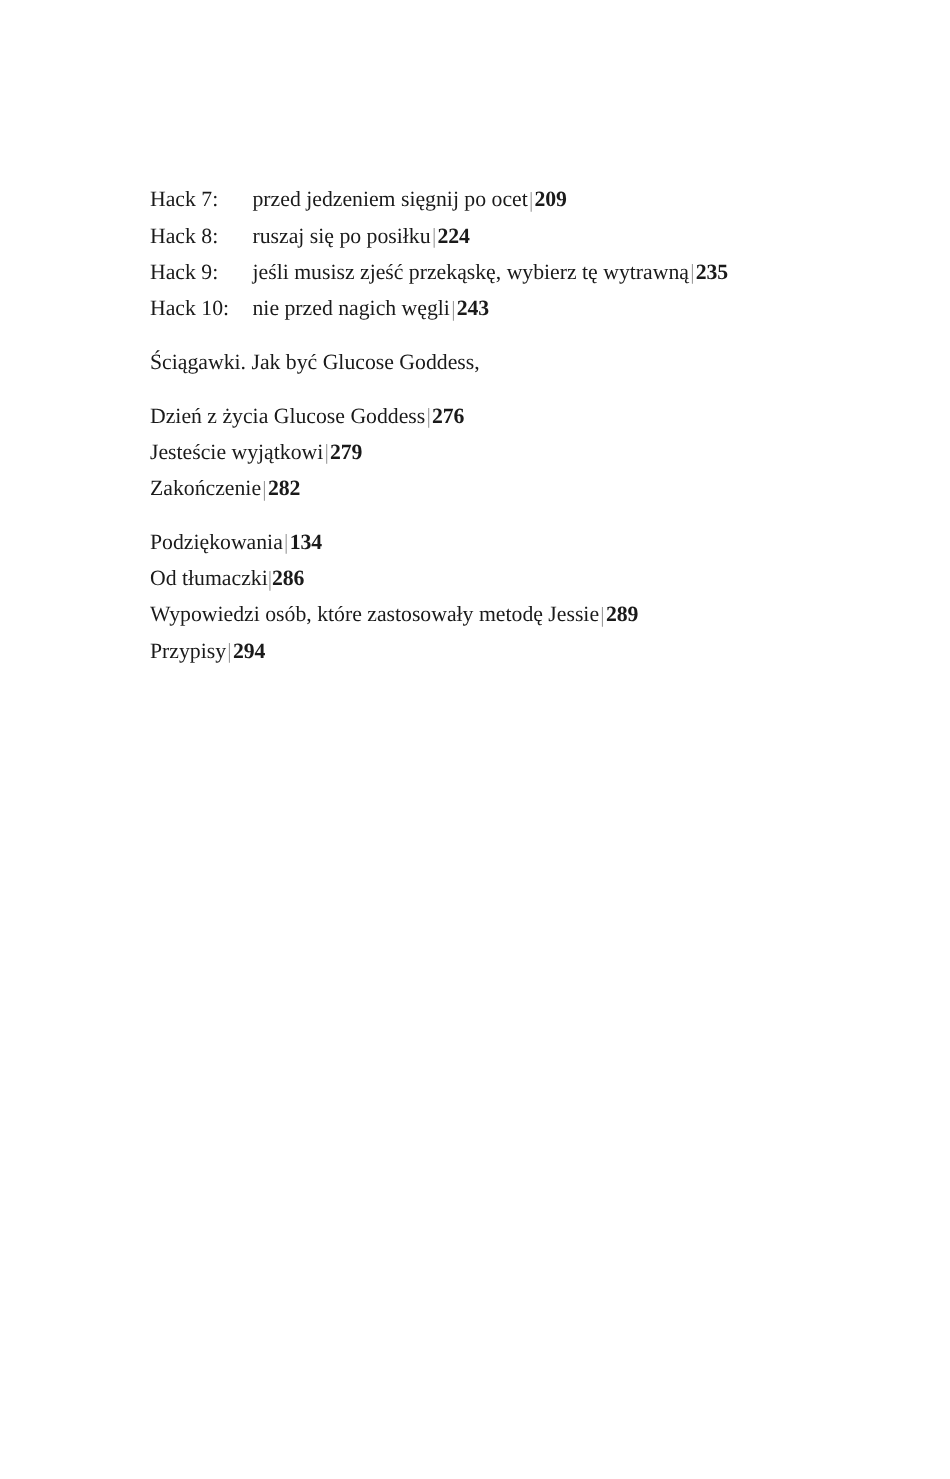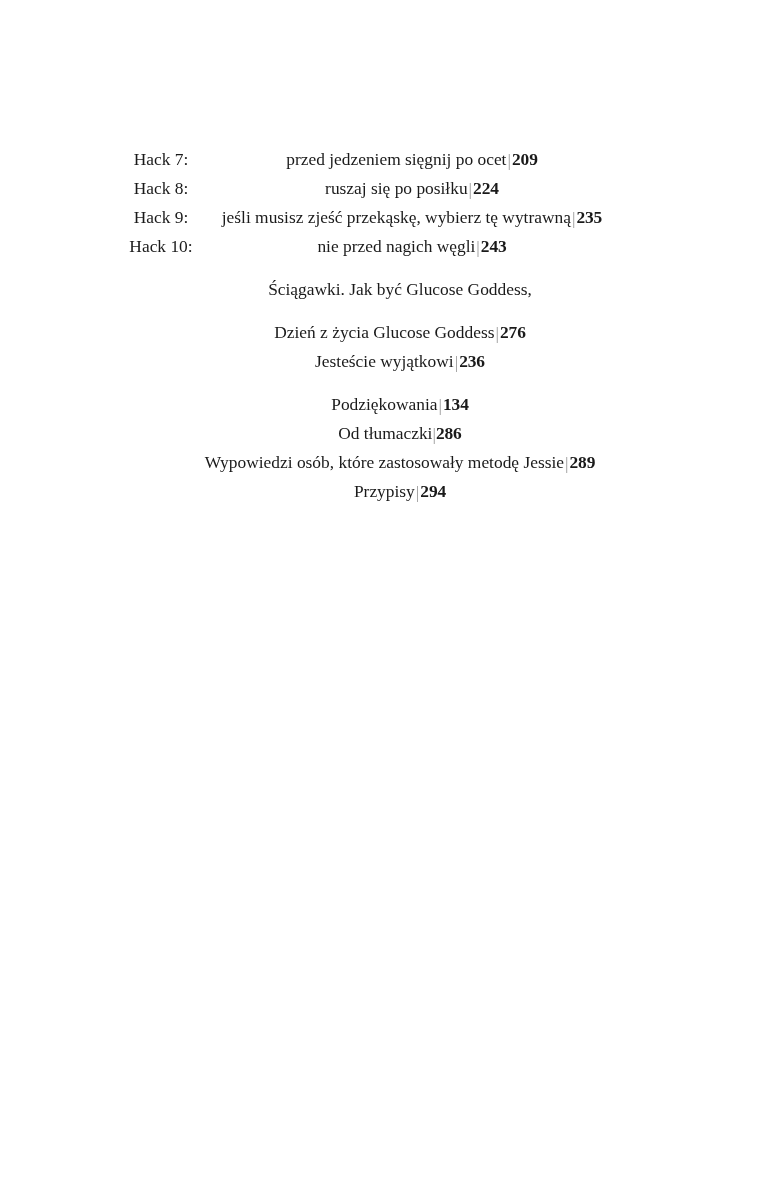--- a/index.html
+++ b/index.html
@@ -18,21 +18,20 @@
     -webkit-font-smoothing: antialiased;
   }
 
   .page {
     position: absolute;
     top: 0;
     left: 0;
     width: 760px;
     height: 1183px;
     background: #ffffff;
-    text-align: center;
   }
 
   .toc {
     position: absolute;
     left: 120px;
     top: 145px;
     width: 560px;
   }
 
   .block {
@@ -118,21 +117,24 @@
       <div class="entry">
         <span>Ściągawki. Jak być Glucose Goddess,</span>
       </div>
     </div>
 
     <div class="block">
       <div class="entry">
         <span>Dzień z życia Glucose Goddess</span><span class="sep">|</span><span class="pagenum">276</span>
       </div>
       <div class="entry">
-        <span>Jesteście wyjątkowi</span><span class="sep">|</span><span class="pagenum">236</span>
+        <span>Jesteście wyjątkowi</span><span class="sep">|</span><span class="pagenum">279</span>
+      </div>
+      <div class="entry">
+        <span>Zakończenie</span><span class="sep">|</span><span class="pagenum">282</span>
       </div>
     </div>
 
     <div class="block">
       <div class="entry">
         <span>Podziękowania</span><span class="sep">|</span><span class="pagenum">134</span>
       </div>
       <div class="entry">
         <span>Od tłumaczki</span><span class="sep tight">|</span><span class="pagenum">286</span>
       </div>

